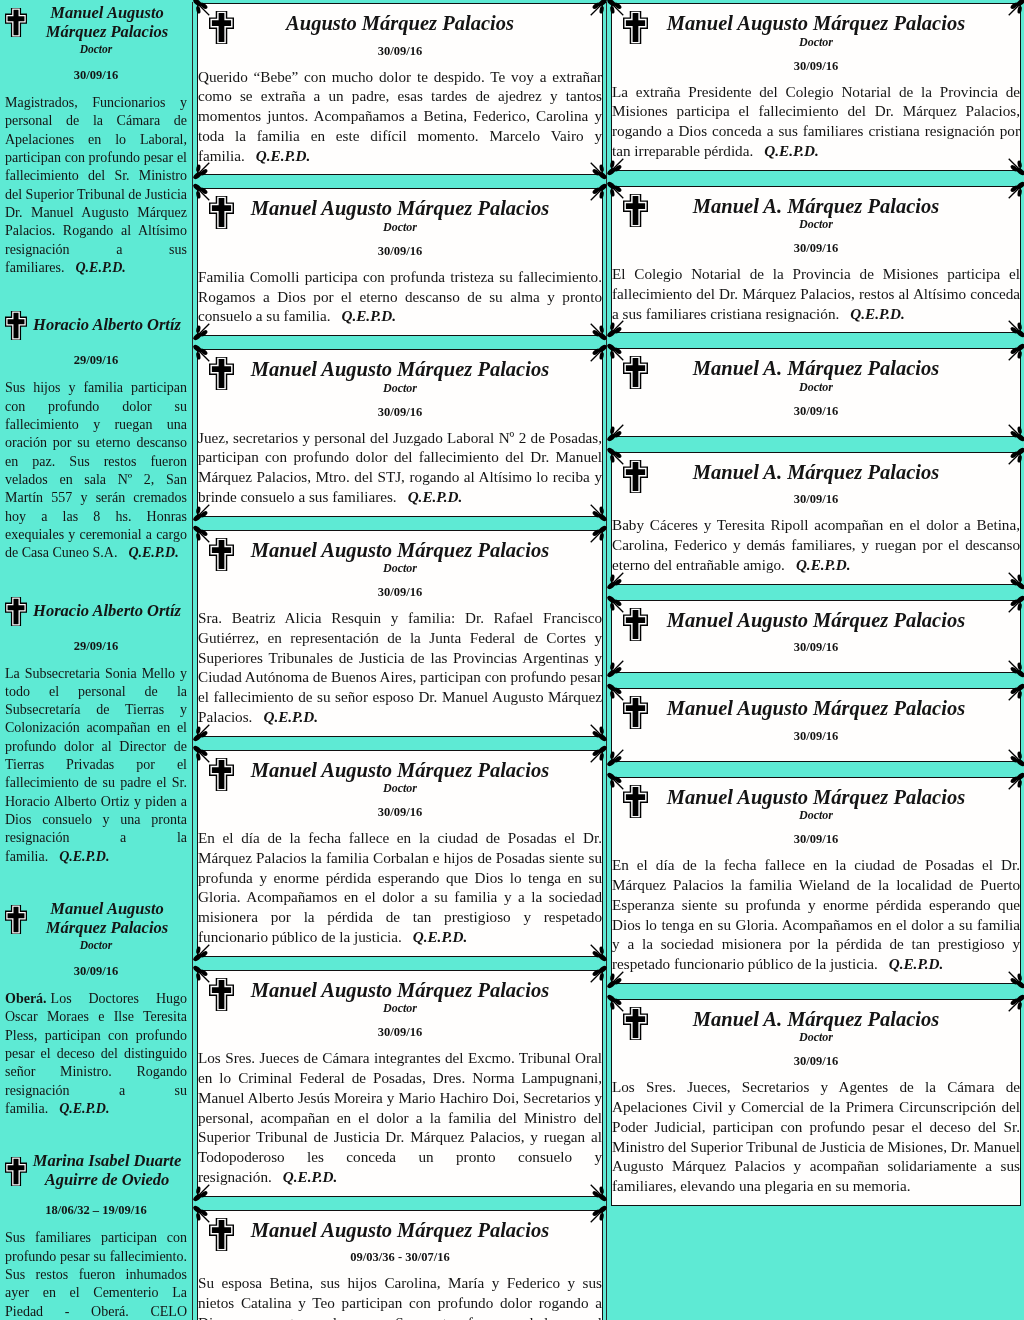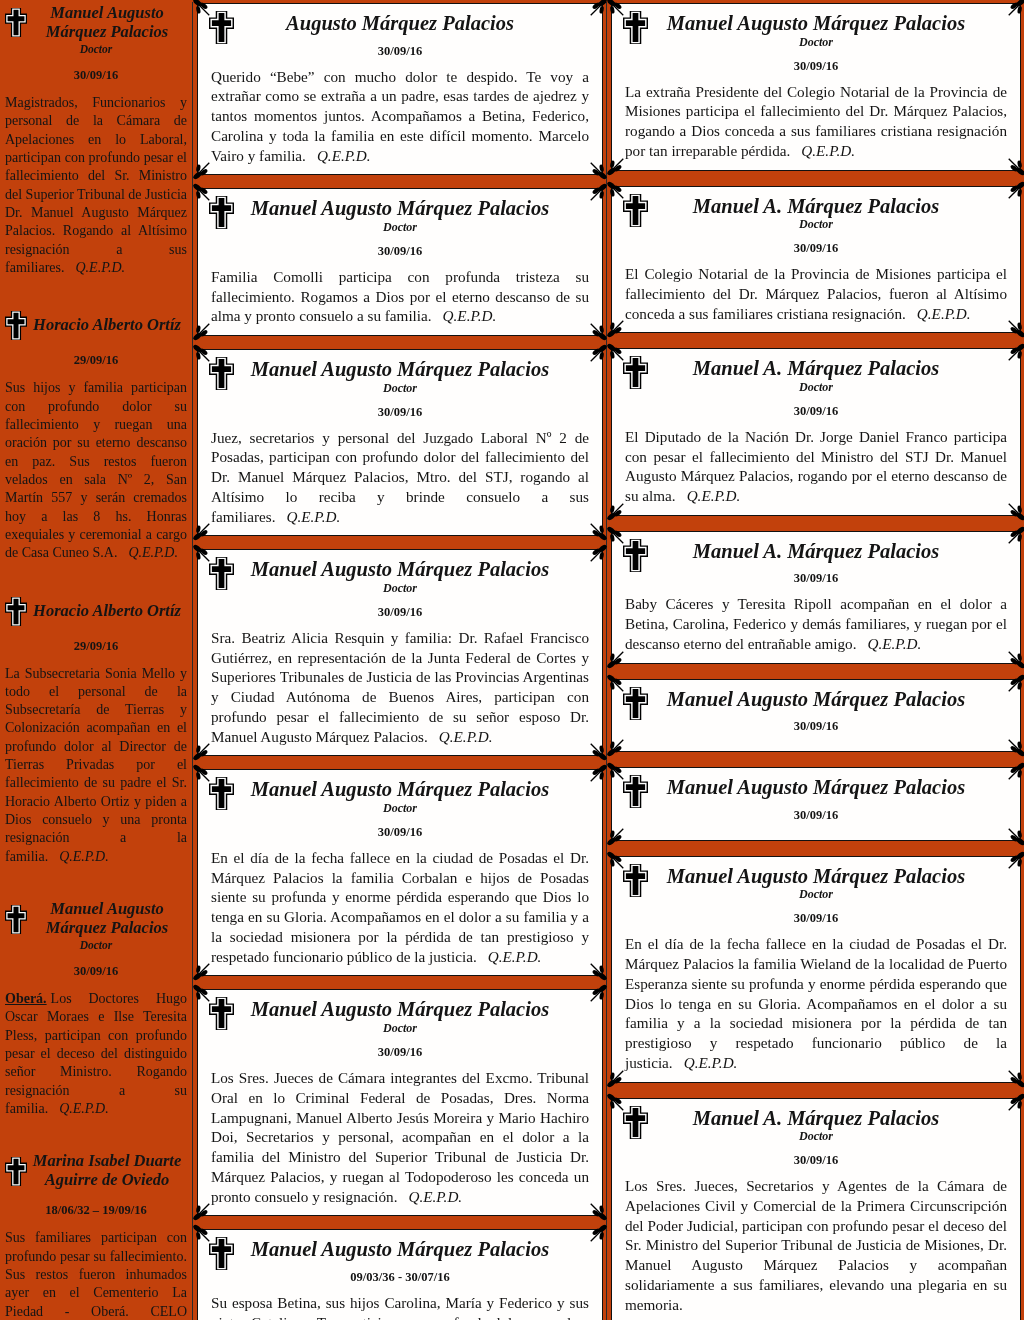--- a/index.html
+++ b/index.html
@@ -1,18 +1,18 @@
 <!DOCTYPE html>
 <html><head>
 <meta charset="utf-8">
 <style>
   * { margin:0; padding:0; box-sizing:border-box; }
   html,body { background:#e8e8e8; }
   #page {
-    width:1024px; height:1320px; margin:0 auto; background:#c2410c;
+    width:1024px; height:1320px; margin:0 auto; background:#5eead4;
     color:#141414; font-family:"Liberation Serif", serif;
     display:flex; flex-direction:row; overflow:hidden; padding:2px 2px 0 2px;
   }
   .vrule { width:1px; background:#2a2a2a; flex:0 0 1px; }
   .col { height:100%; }
   #col-left  { width:190px; flex:0 0 190px; padding:2px 5px 0 3px; }
   #col-mid   { width:413px; flex:0 0 413px; padding:1px 3px 0 4px; }
   #col-right { flex:1; padding:1px 1px 0 4px; }
 
   
@@ -26,37 +26,37 @@
   .lsub { text-align:center; font-weight:bold; font-size:11.5px; margin-top:1px; }
   .lsub.it { font-style:italic; }
   .ldate { text-align:center; font-weight:bold; font-size:12.5px; margin:13px 0 11px; }
   .ldate:empty { display:none; margin:0 0 11px; }
   .lsub:empty { display:none; }
   .lbody { font-size:14px; line-height:1.31; text-align:justify; }
 
   
   .box {
     position:relative; border:1.5px solid #111; background:#fffefd;
-    padding:5px 13px 9px; margin-bottom:13px;
+    padding:5px 0 9px; margin-bottom:13px;
   }
   #col-right .box { margin-bottom:15px; }
   .box .cross-wrap { position:absolute; left:11px; top:7px; }
   .btitle {
     text-align:center; font-style:italic; font-weight:bold; font-size:20.5px;
     line-height:1.1; padding:3px 30px 0;
   }
   .bsub { text-align:center; font-weight:bold; font-style:italic; font-size:12px; }
   .bsub:empty { display:none; }
   .bdate { text-align:center; font-weight:bold; font-size:12.5px; margin:9px 0 8px; }
   .bbody { font-size:15.2px; line-height:1.30; text-align:justify; }
 
-  .qepd { font-weight:normal; font-style:italic; margin-left:11px; }
+  .qepd { font-weight:bold; font-style:italic; margin-left:11px; }
   .lead { font-weight:bold; }
   .lead:empty { display:none; }
-  .lead:not(:empty) { margin-right:4px;text-decoration:underline; }
+  .lead:not(:empty) { margin-right:4px; }
 
   
   .cross-svg { display:block; }
   .cross-svg .c1 { fill:none; stroke:#000; stroke-width:6; }
   .cross-svg .c2 { fill:none; stroke:#fff; stroke-width:3; }
   .cross-svg .c3 { fill:#000; }
 
   
   .orn { position:absolute; width:20px; height:20px; }
   .orn svg { display:block; width:20px; height:20px; }
@@ -612,21 +612,21 @@
     <span class="cross-wrap">
           <svg class="cross-svg" width="25" height="33" viewBox="0 0 26 34">
             <path class="c1" d="M10 2 H16 V9.5 H23 V15.5 H16 V32 H10 V15.5 H3 V9.5 H10 Z"></path>
             <path class="c2" d="M10 2 H16 V9.5 H23 V15.5 H16 V32 H10 V15.5 H3 V9.5 H10 Z"></path>
             <path class="c3" d="M10 2 H16 V9.5 H23 V15.5 H16 V32 H10 V15.5 H3 V9.5 H10 Z"></path>
           </svg>
         </span>
     <div class="btitle">Manuel A. Márquez Palacios</div>
     <div class="bsub">Doctor</div>
     <div class="bdate">30/09/16</div>
-    <p class="bbody"><span>El Colegio Notarial de la Provincia de Misiones participa el fallecimiento del Dr. Márquez Palacios, fueron al Altísimo conceda a sus familiares cristiana resignación.</span><span class="qepd">Q.E.P.D.</span></p>
+    <p class="bbody"><span>El Colegio Notarial de la Provincia de Misiones participa el fallecimiento del Dr. Márquez Palacios, restos al Altísimo conceda a sus familiares cristiana resignación.</span><span class="qepd">Q.E.P.D.</span></p>
   </div>
 
   <div class="box">
     <span class="orn tl">
           <svg viewBox="0 0 22 22">
             <g fill="#000">
               <ellipse cx="6" cy="5" rx="5.2" ry="2.8" transform="rotate(38 6 5)"></ellipse>
               <ellipse cx="13" cy="8.5" rx="4.6" ry="2.4" transform="rotate(38 13 8.5)"></ellipse>
               <ellipse cx="7" cy="13" rx="4.2" ry="2.2" transform="rotate(78 7 13)"></ellipse>
               <path d="M2 2 L19 19" stroke="#000" stroke-width="1.4" fill="none"></path>
@@ -666,21 +666,20 @@
     <span class="cross-wrap">
           <svg class="cross-svg" width="25" height="33" viewBox="0 0 26 34">
             <path class="c1" d="M10 2 H16 V9.5 H23 V15.5 H16 V32 H10 V15.5 H3 V9.5 H10 Z"></path>
             <path class="c2" d="M10 2 H16 V9.5 H23 V15.5 H16 V32 H10 V15.5 H3 V9.5 H10 Z"></path>
             <path class="c3" d="M10 2 H16 V9.5 H23 V15.5 H16 V32 H10 V15.5 H3 V9.5 H10 Z"></path>
           </svg>
         </span>
     <div class="btitle">Manuel A. Márquez Palacios</div>
     <div class="bsub">Doctor</div>
     <div class="bdate">30/09/16</div>
-    <p class="bbody"><span>El Diputado de la Nación Dr. Jorge Daniel Franco participa con pesar el fallecimiento del Ministro del STJ Dr. Manuel Augusto Márquez Palacios, rogando por el eterno descanso de su alma.</span><span class="qepd">Q.E.P.D.</span></p>
   </div>
 
   <div class="box">
     <span class="orn tl">
           <svg viewBox="0 0 22 22">
             <g fill="#000">
               <ellipse cx="6" cy="5" rx="5.2" ry="2.8" transform="rotate(38 6 5)"></ellipse>
               <ellipse cx="13" cy="8.5" rx="4.6" ry="2.4" transform="rotate(38 13 8.5)"></ellipse>
               <ellipse cx="7" cy="13" rx="4.2" ry="2.2" transform="rotate(78 7 13)"></ellipse>
               <path d="M2 2 L19 19" stroke="#000" stroke-width="1.4" fill="none"></path>

